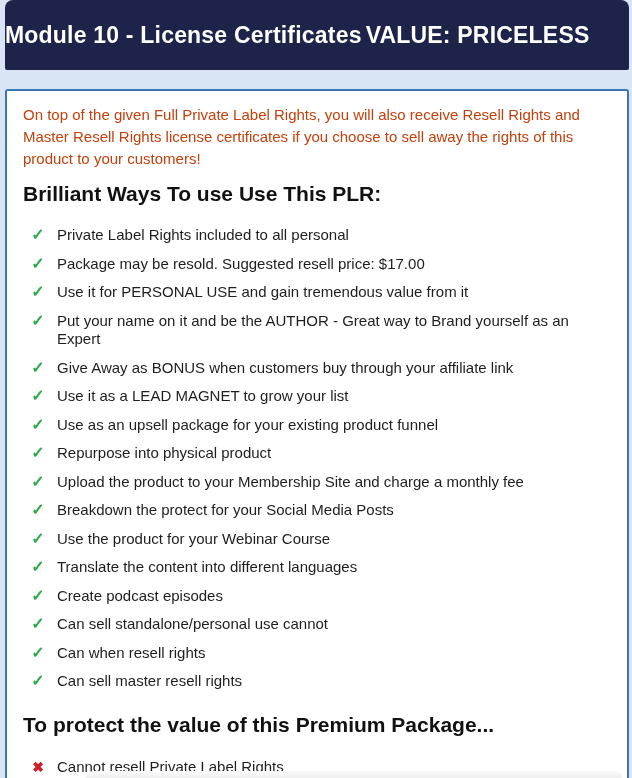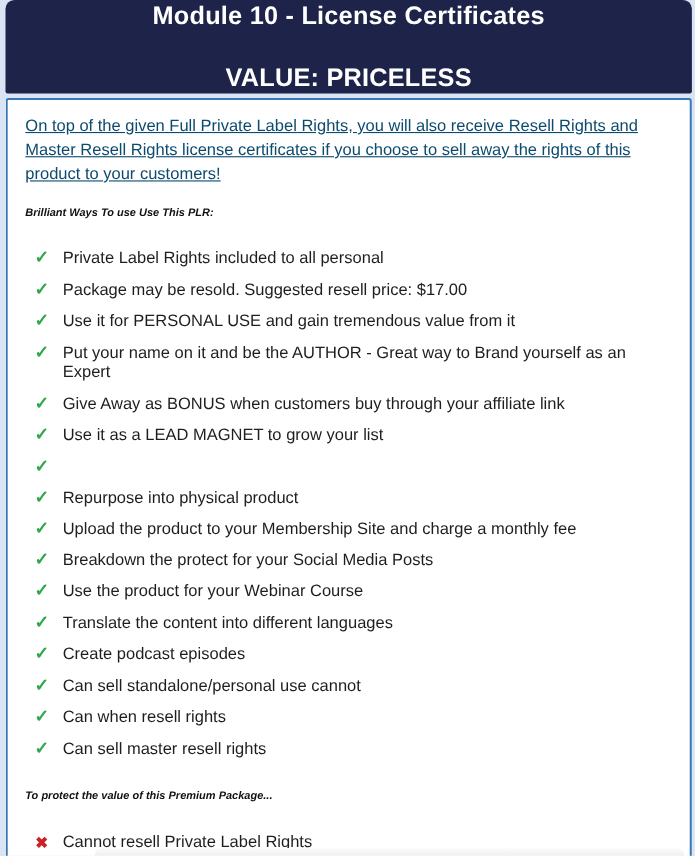--- a/index.html
+++ b/index.html
@@ -7,26 +7,26 @@
     width: 632px; height: 778px;
     overflow: hidden;
     background: #d9e4f4;
     font-family: "Liberation Sans", sans-serif;
   }
   .page { position: relative; width: 632px; height: 778px; }
 
   .header-card {
     position: absolute;
     left: 5px; right: 3px; top: 0;
-    height: 85px;
+    height: 70px;
     background: #1d2349;
     border-radius: 8px 8px 2px 2px;
     display: flex;
-    flex-direction: column;
-    justify-content: space-between;
+    flex-direction: row;
+    justify-content: flex-start;
     align-items: center;
     gap: 4px;
   }
   .header-card .title-line {
     color: #ffffff;
     font-size: 23px;
     font-weight: 700;
     line-height: 29px;
     letter-spacing: 0.2px;
     text-align: center;
@@ -37,32 +37,30 @@
     left: 5px; right: 3px; top: 89px;
     height: 720px;
     background: #ffffff;
     border: 2px solid #3876b4;
     border-bottom: none;
     border-radius: 3px 3px 0 0;
     padding: 13px 18px 0 16px;
   }
 
   .intro {
-    color: #0c4a6e;
+    color: #c2410c;
     font-size: 15px;
     line-height: 22px;
     margin-bottom: 15px;
-    text-decoration: underline;
   }
   .section-heading {
     color: #111111;
-    font-size: 10px;
+    font-size: 21px;
     font-weight: 700;
     line-height: 18px;
-    font-style: italic;
   }
   .ways-heading { margin-bottom: 23px; }
   .protect-heading { margin-top: 25px; margin-bottom: 24px; }
 
   ul.icon-list { list-style: none; margin: 0 0 6px 0; padding: 0 0 0 7px; }
   ul.icon-list li {
     display: flex;
     align-items: flex-start;
     gap: 11px;
     margin-bottom: 10px;
@@ -130,20 +128,21 @@
           <span>Give Away as BONUS when customers buy through your affiliate link</span>
         </li>
 
         <li>
           <span class="glyph check">✓</span>
           <span>Use it as a LEAD MAGNET to grow your list</span>
         </li>
 
         <li>
           <span class="glyph check">✓</span>
+          <span>Use as an upsell package for your existing product funnel</span>
         </li>
 
         <li>
           <span class="glyph check">✓</span>
           <span>Repurpose into physical product</span>
         </li>
 
         <li>
           <span class="glyph check">✓</span>
           <span>Upload the product to your Membership Site and charge a monthly fee</span>

